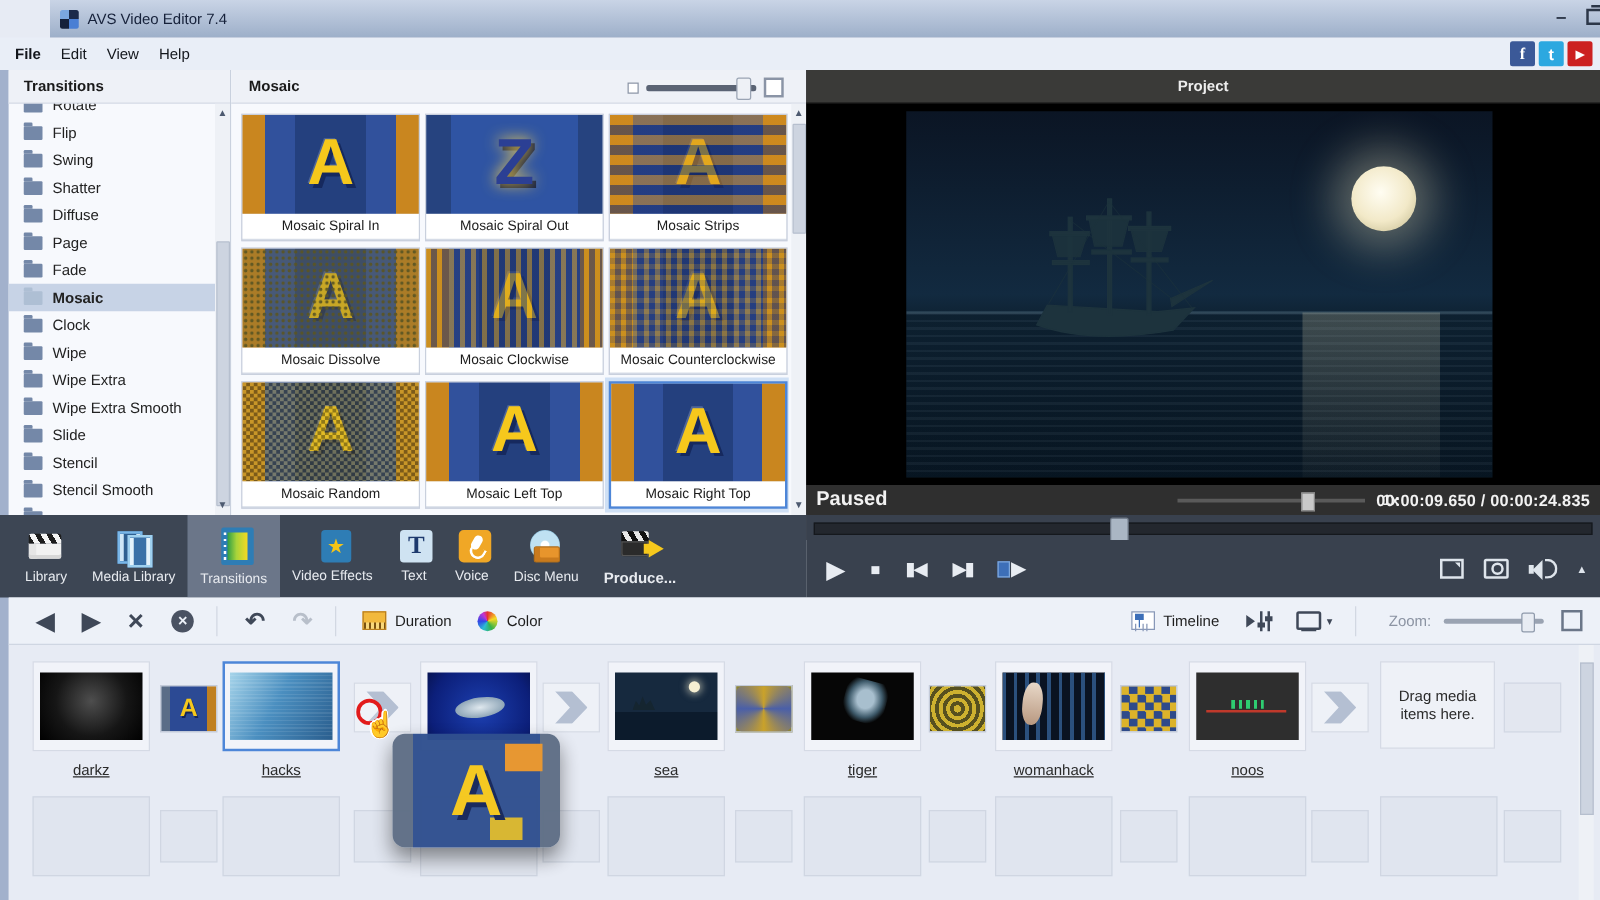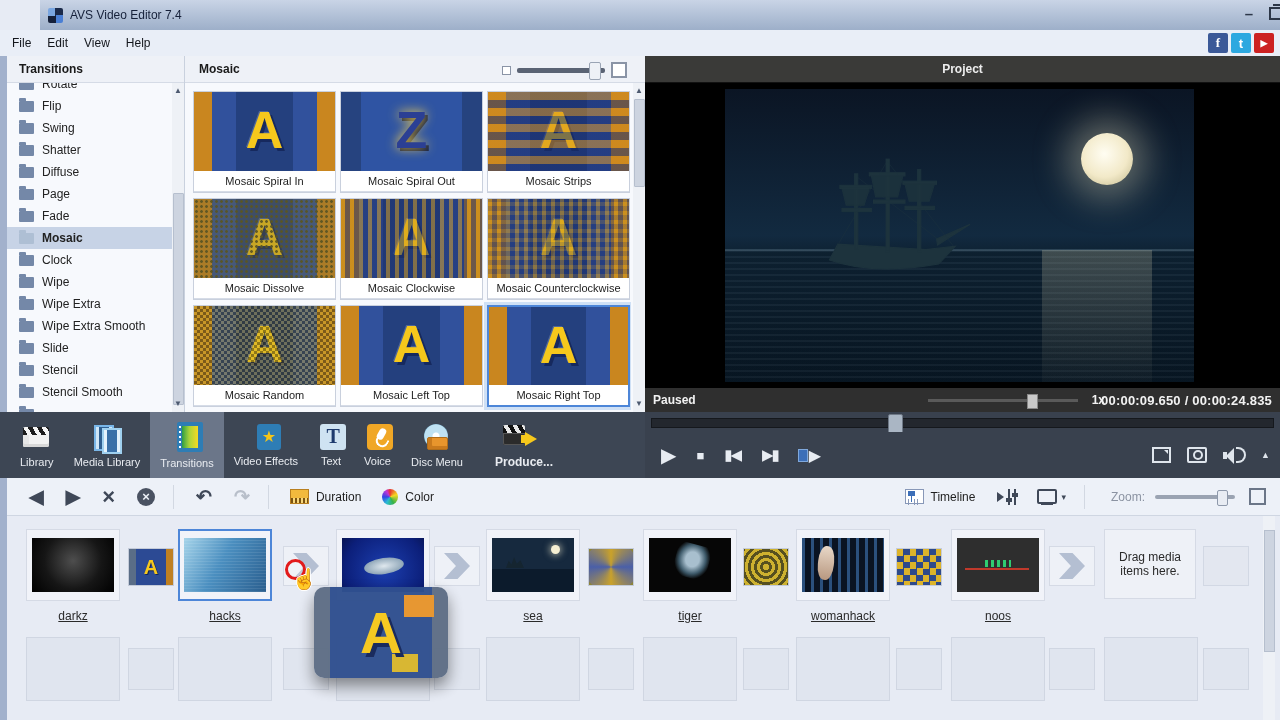--- a/index.html
+++ b/index.html
@@ -14,21 +14,21 @@
   .title-text{font-size:12px;color:#16213a;}
   .win-btns{position:absolute;right:8px;top:4px;display:flex;gap:9px;align-items:center;}
   .win-btn{width:18px;height:18px;display:flex;align-items:center;justify-content:center;
     color:#2c3748;font-size:15px;font-weight:bold;cursor:default;}
   .restore-glyph{position:relative;width:10px;height:9px;border:2px solid #2c3748;background:transparent;}
   .restore-glyph:before{content:"";position:absolute;left:2px;top:-5px;width:9px;height:8px;border:2px solid #2c3748;border-bottom:none;border-left:none;}
   
   .menubar{position:absolute;left:0;top:30px;width:1280px;height:26px;background:#e9eef7;
     border-bottom:1px solid #c3cbd9;display:flex;align-items:center;}
   .menu-item{font-size:12px;color:#13161c;padding:0 8px;}
-  .menu-item:first-child{margin-left:4px;}
+  .menu-item:first-child{margin-left:4px;font-weight:bold;}
   .social{position:absolute;right:6px;top:3px;display:flex;gap:3px;}
   .soc{width:20px;height:20px;border-radius:2px;color:#fff;display:flex;align-items:center;justify-content:center;
     font-weight:bold;font-size:13px;font-family:"Liberation Serif",serif;}
   .soc.fb{background:#3b5998;}
   .soc.tw{background:#2ca8e0;font-family:"Liberation Sans",sans-serif;}
   .soc.yt{background:#cc2121;font-size:9px;}
   
   .frame-strip{position:absolute;left:0;top:56px;width:7px;height:664px;background:#a2b1cc;}
   
   .sidebar{position:absolute;left:7px;top:56px;width:177px;height:356px;background:#f7f9fd;
@@ -93,34 +93,34 @@
     box-shadow:0 0 34px 14px rgba(250,240,200,.35);}
   .sea-tex{position:absolute;left:0;right:0;top:55%;bottom:0;
     background:repeating-linear-gradient(180deg,rgba(255,255,255,.04) 0 2px,rgba(0,0,0,.07) 2px 6px);}
   .moon-glow{position:absolute;right:9%;top:55%;width:110px;bottom:0;
     background:linear-gradient(rgba(240,230,190,.22),rgba(240,230,190,.03));}
   .horizon{position:absolute;left:0;right:0;top:54.5%;height:2px;background:rgba(150,180,200,.22);}
   .ship{position:absolute;left:16%;top:14%;}
   
   .pv-status{position:absolute;left:0;top:332px;width:635px;height:24px;background:#2f2f2f;
     display:flex;align-items:center;color:#f2f2f2;}
-  .pv-status .state{font-size:12px;font-weight:bold;margin-left:8px;}
+  .pv-status .state{font-size:16px;font-weight:bold;margin-left:8px;}
   .speed-track{position:relative;width:150px;height:3px;background:#5a5a5a;margin-left:232px;}
   .speed-thumb{position:absolute;left:66%;top:-5px;width:9px;height:13px;background:#c9c9c9;border:1px solid #888;}
   .speed-label{font-size:12px;font-weight:bold;margin-left:14px;}
   .pv-time{position:absolute;right:8px;font-size:13px;font-weight:bold;letter-spacing:.2px;}
   .seekrow{position:absolute;left:0;top:356px;width:635px;height:20px;background:#39414e;}
   .seek-track{position:absolute;left:6px;right:6px;top:6px;height:8px;background:#23272e;border:1px solid #15181d;}
   .seek-thumb{position:absolute;left:38%;top:-5px;width:13px;height:18px;background:#aab6c4;border:1px solid #6e7886;border-radius:2px;}
   
   .navbar{position:absolute;left:0;top:412px;width:645px;height:66px;background:#3d4654;display:flex;align-items:stretch;padding-left:10px;box-sizing:border-box;}
   .nav-btn{display:flex;flex-direction:column;align-items:center;justify-content:center;gap:5px;padding:0 10px;color:#e8ebf0;font-size:11px;}
   .nav-btn.sel{background:#6b7689;}
   .nav-btn .lbl{white-space:nowrap;}
-  .nav-btn.produce .lbl{font-weight:bold;font-size:12px;margin-left:12px;}
+  .nav-btn.produce .lbl{font-weight:bold;font-size:12px;}
   .nico{width:30px;height:28px;position:relative;flex:none;}
   .ic-projects:before{content:"";position:absolute;left:1px;top:4px;width:26px;height:8px;border-radius:2px 2px 0 0;
     background:repeating-linear-gradient(60deg,#1d1d1d 0 4px,#f5f5f5 4px 8px);}
   .ic-projects:after{content:"";position:absolute;left:1px;top:12px;width:26px;height:12px;background:#f2f2f2;border-radius:0 0 2px 2px;
     box-shadow:inset 0 -3px 0 #d8d8d8, inset 6px 0 0 #e6e6e6;}
   .ic-media:before{content:"";position:absolute;left:2px;top:2px;width:16px;height:22px;background:#2f5f91;border:2px solid #79b6e8;
     box-shadow:inset 3px 0 0 #cfe6f7, inset -3px 0 0 #cfe6f7;}
   .ic-media:after{content:"";position:absolute;left:10px;top:5px;width:16px;height:22px;background:#3a70a8;border:2px solid #9fd0ef;
     box-shadow:inset 3px 0 0 #e4f2fc, inset -3px 0 0 #e4f2fc;}
   .ic-transitions{border:2px solid #2e7db5;background:#2e7db5;width:22px;height:26px;left:3px;border-radius:2px;}

